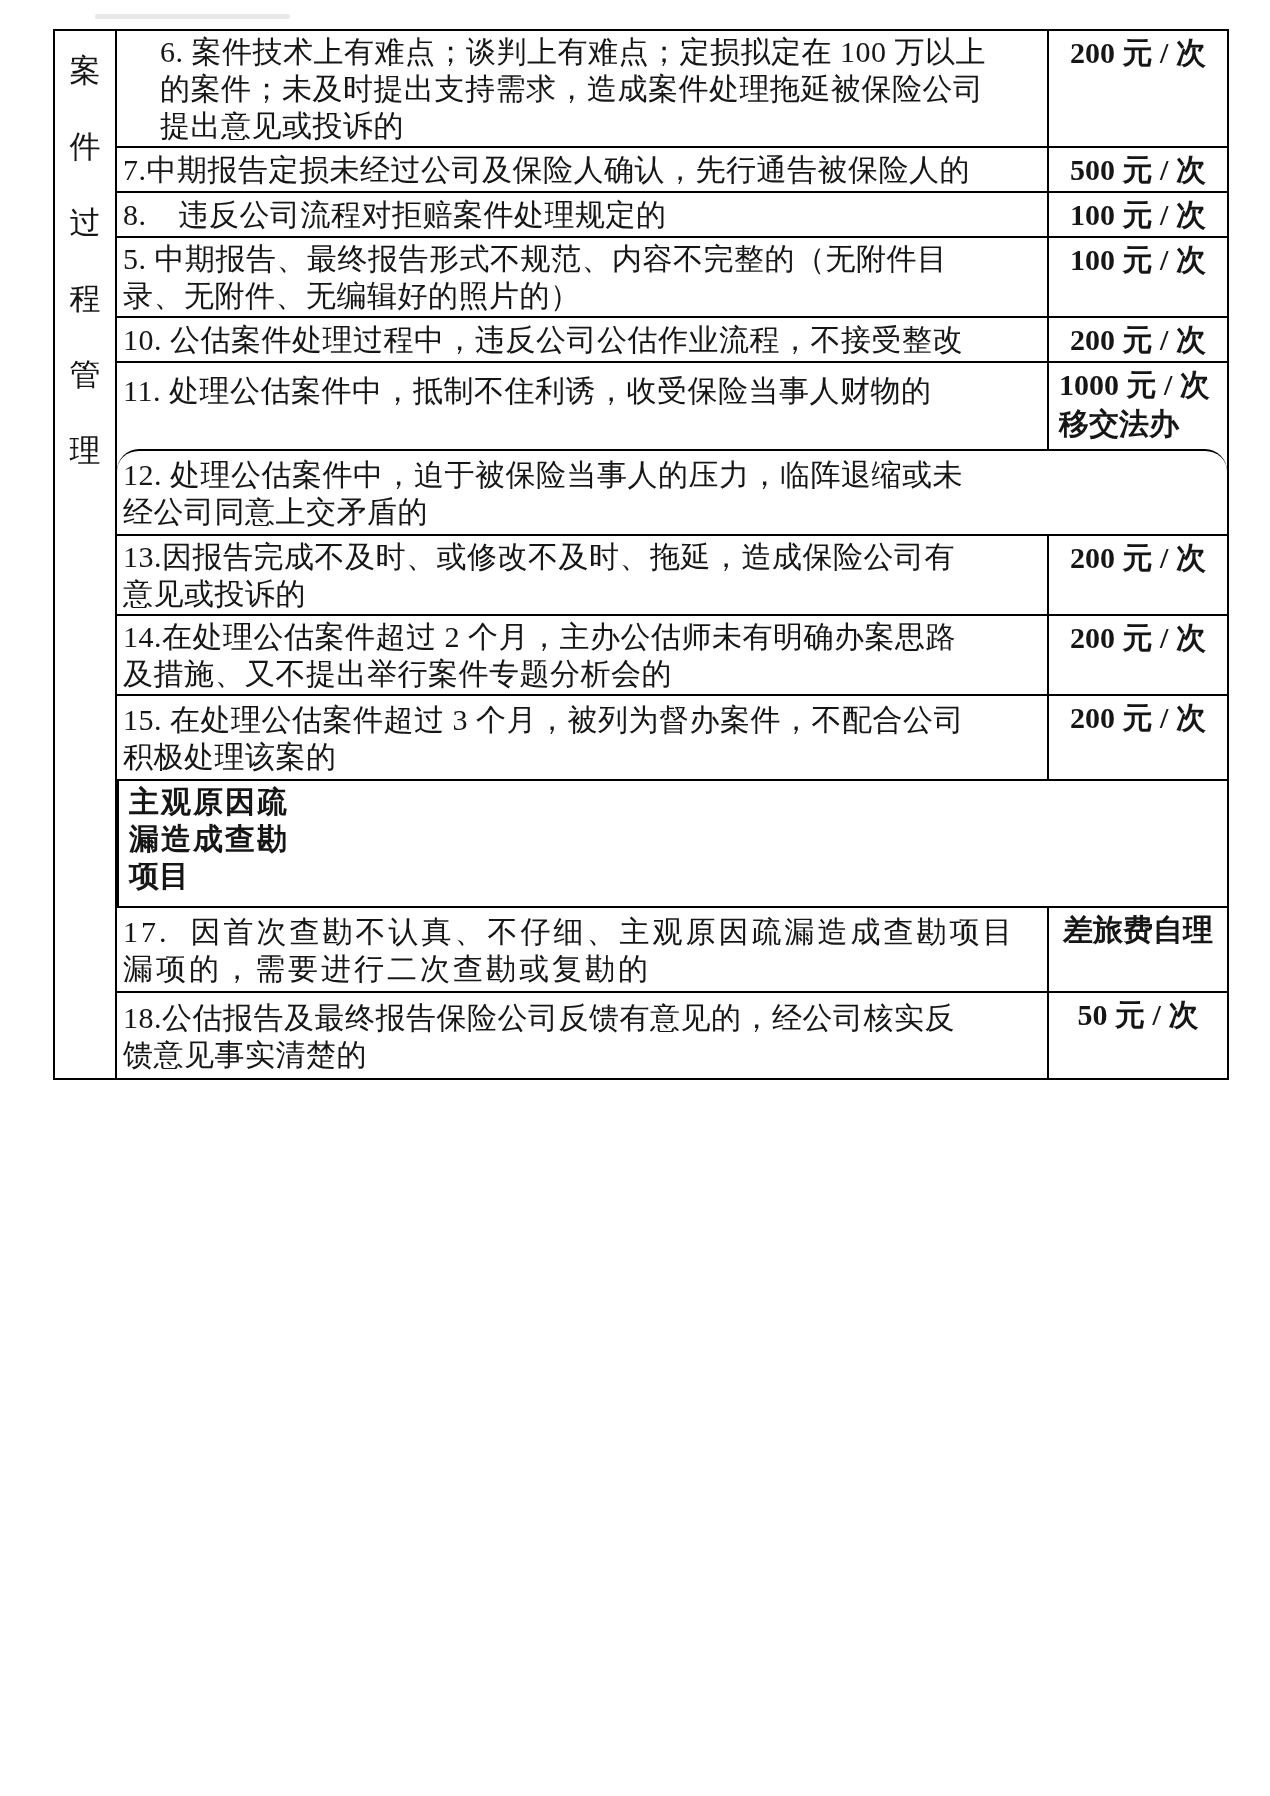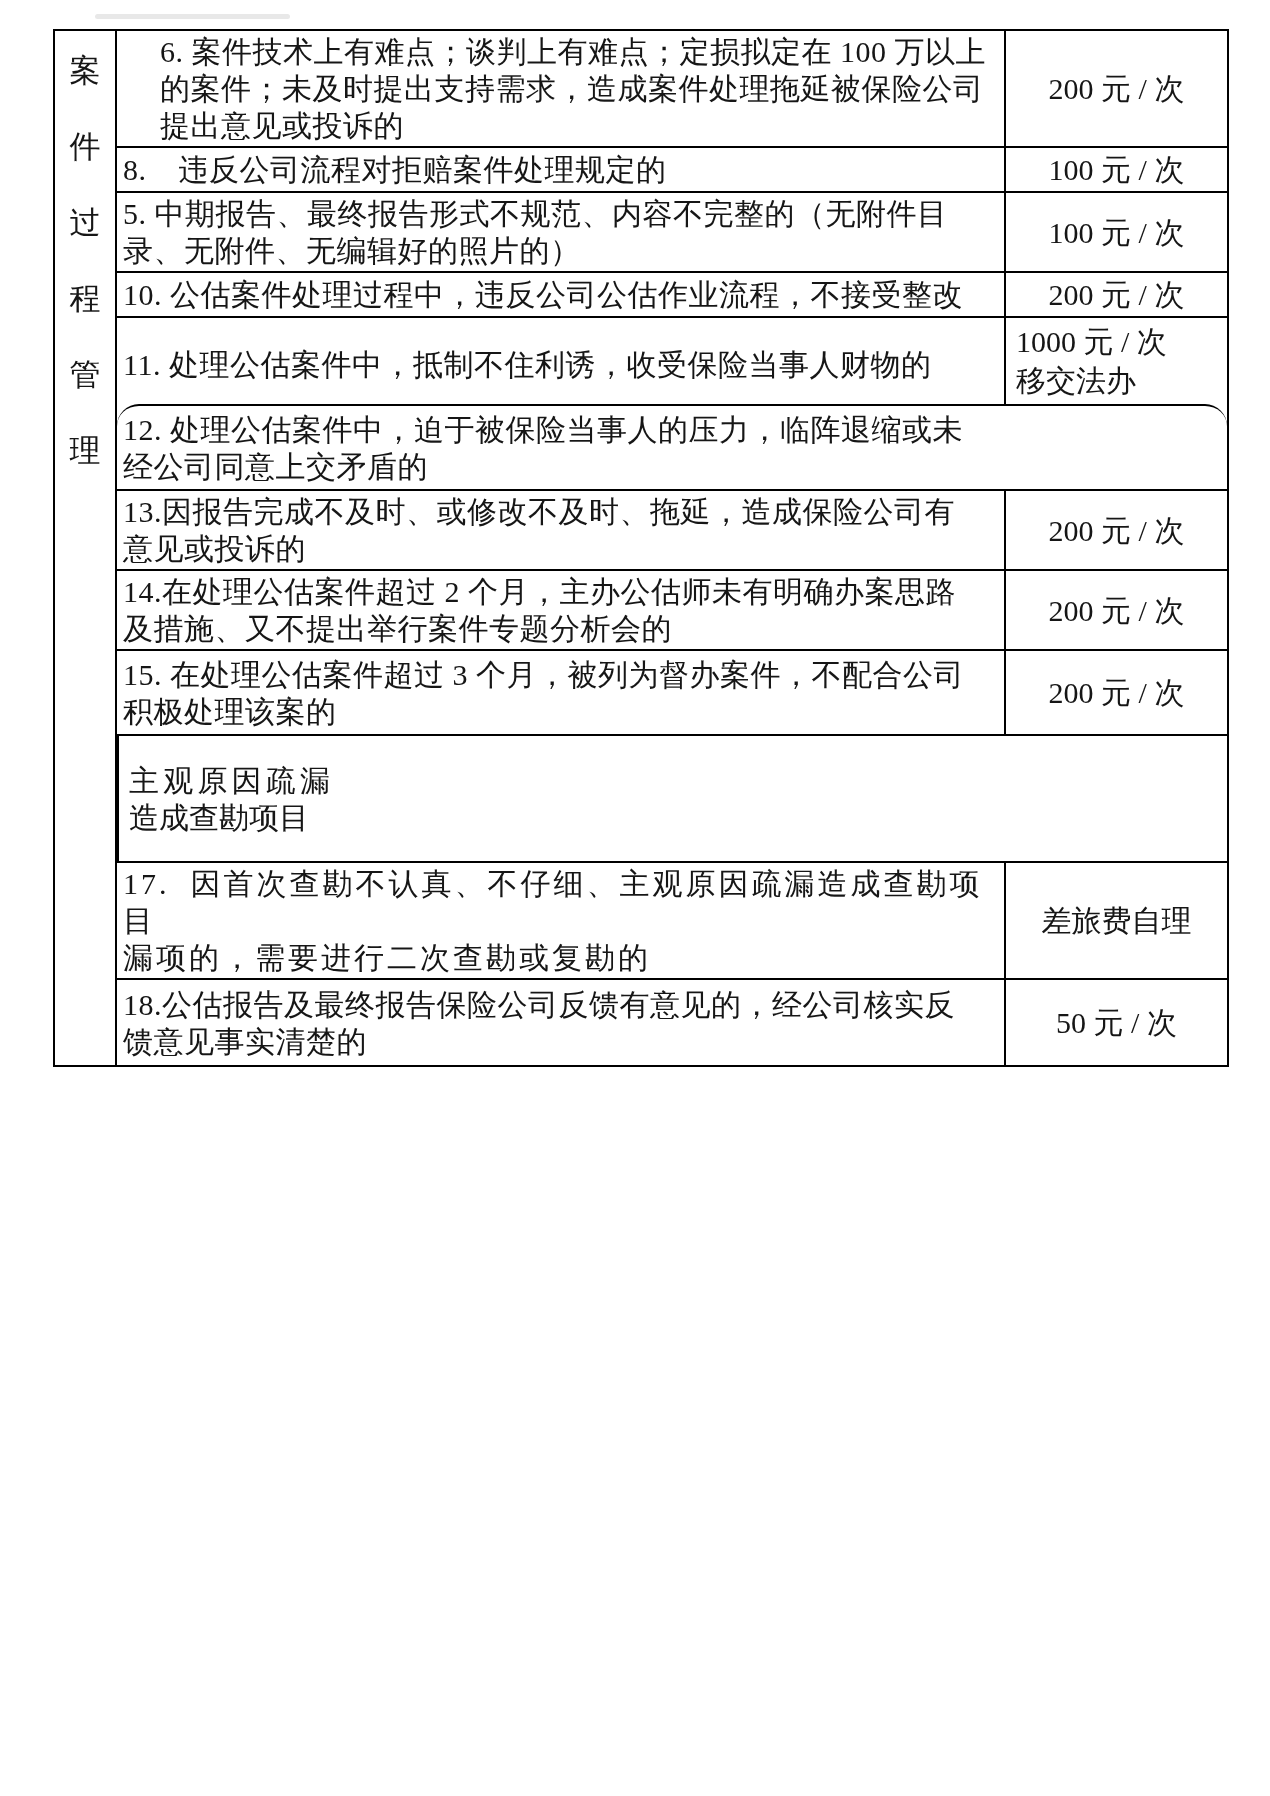--- a/index.html
+++ b/index.html
@@ -32,43 +32,44 @@
   .desc-cell{
     flex:1;min-width:0;display:flex;align-items:center;
     padding:2px 8px 2px 6px;box-sizing:border-box;
   }
   .desc-cell .txt{
     width:100%;white-space:pre-line;
     font-size:30px;line-height:37px;letter-spacing:.5px;
     text-align:left;
   }
   .pen-cell{
-    width:223px;flex:none;border-left:2px solid #000;box-sizing:border-box;
-    display:flex;align-items:center;justify-content:center;
+    width:180px;flex:none;border-left:2px solid #000;box-sizing:border-box;
+    display:flex;align-items:flex-start;justify-content:center;
     padding:2px 10px;
+    font-weight:bold;
   }
   .pen-cell .txt{
     width:100%;text-align:center;white-space:pre-line;
     font-size:30px;line-height:39px;
   }
   
   .r6 {min-height:111px;margin-left:37px;}
   .r7 {min-height:40px;}
   .r8 {min-height:40px;}
   .r9 {min-height:72px;}
   .r10{min-height:40px;}
   .r11{min-height:88px;}
   .r12{min-height:85px;border-radius:22px;}
   .r13{min-height:73px;}
   .r14{min-height:70px;}
   .r15{min-height:85px;}
   .r16{min-height:127px;}
   .r17{min-height:85px;}
   .r18{min-height:87px;}
-  .r11 .desc-cell{align-items:center;padding-top:9px;}
+  .r11 .desc-cell{align-items:flex-start;padding-top:9px;}
   .r11 .pen-cell .txt{text-align:left;}
   .r16 .desc-cell .txt,.r17 .desc-cell .txt{letter-spacing:3px;}
   .r16 .pen-cell .txt{text-align:justify;text-align-last:left;line-height:37px;}
 </style>
 </head>
 <body>
 
 <div class="scan-artifact"></div>
 
 <div class="penalty-table">
@@ -86,20 +87,28 @@
       <div class="desc-cell">
           <span class="txt">6. 案件技术上有难点；谈判上有难点；定损拟定在 100 万以上
 的案件；未及时提出支持需求，造成案件处理拖延被保险公司
 提出意见或投诉的</span>
         </div>
       <div class="pen-cell">
           <span class="txt">200 元 / 次</span>
         </div>
     </div>
 
+    <div class="row r7">
+      <div class="desc-cell">
+          <span class="txt">7.中期报告定损未经过公司及保险人确认，先行通告被保险人的</span>
+        </div>
+      <div class="pen-cell">
+          <span class="txt">500 元 / 次</span>
+        </div>
+    </div>
 
     <div class="row r8">
       <div class="desc-cell">
           <span class="txt">8.&nbsp;&nbsp;&nbsp; 违反公司流程对拒赔案件处理规定的</span>
         </div>
       <div class="pen-cell">
           <span class="txt">100 元 / 次</span>
         </div>
     </div>
 

